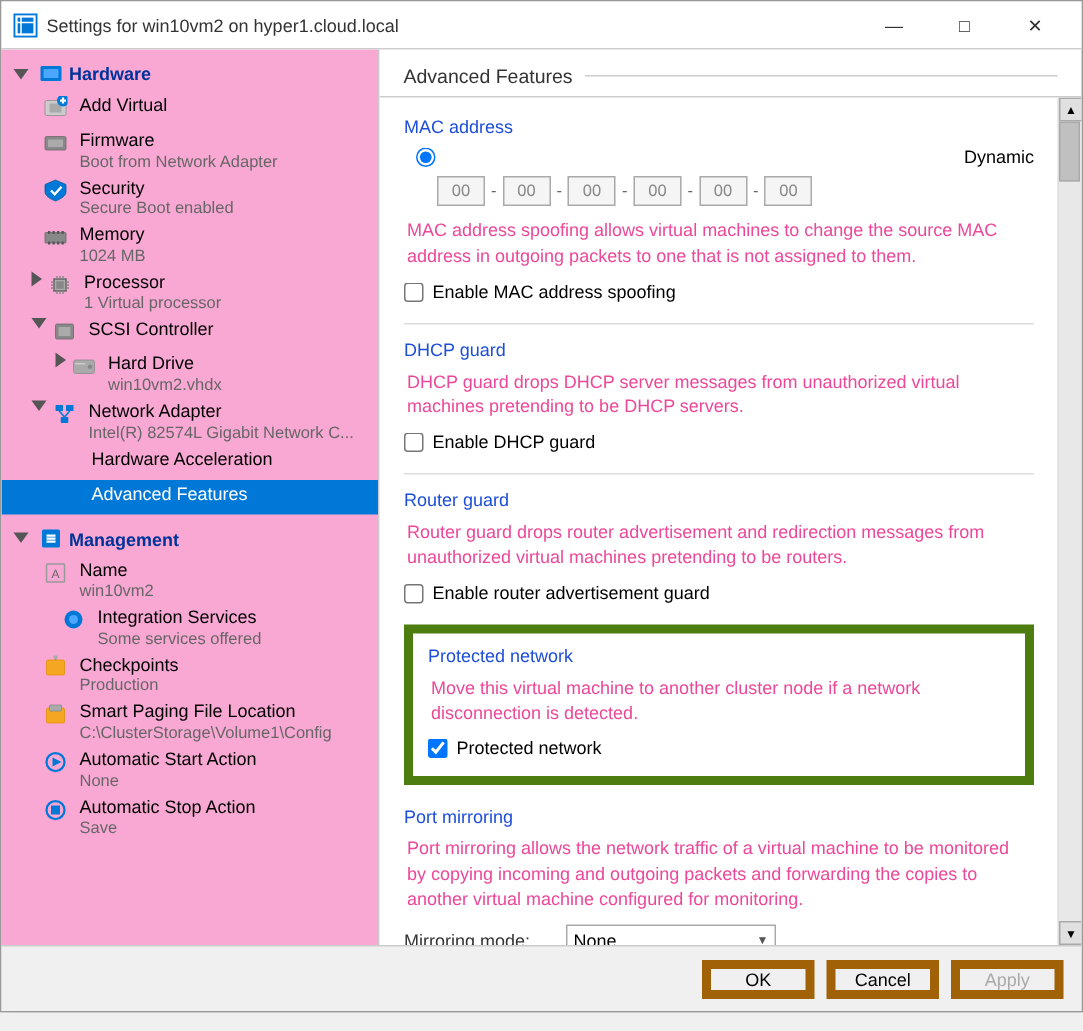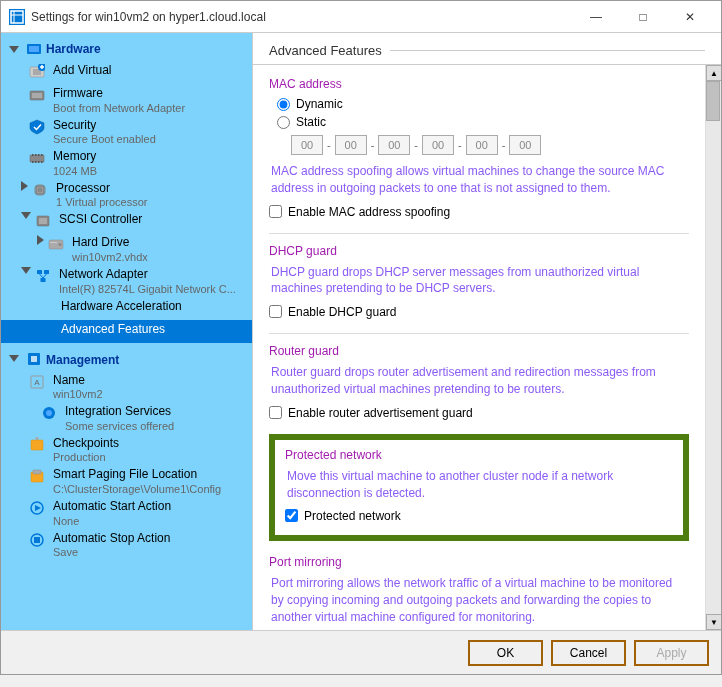--- a/index.html
+++ b/index.html
@@ -67,21 +67,21 @@
     
     .content-area {
       display: flex;
       flex: 1;
       overflow: hidden;
     }
     
     
     .sidebar {
       width: 252px;
-      background: #7dd3fc;
+      background: #f9a8d4;
       border-right: 1px solid #ccc;
       overflow-y: auto;
       padding: 4px 0;
     }
     
     .sidebar-section-header {
       display: flex;
       align-items: center;
       padding: 4px 8px;
       font-weight: bold;
@@ -159,34 +159,35 @@
       padding: 12px 16px;
     }
     
     .section {
       margin-bottom: 14px;
     }
     
     .section-title {
       font-size: 12px;
       font-weight: normal;
-      color: #a21caf;
+      color: #1d4ed8;
       margin-bottom: 6px;
     }
     
     .radio-group {
       padding-left: 8px;
       margin-bottom: 6px;
     }
     
     .radio-item {
       display: flex;
       align-items: center;
       gap: 6px;
       margin-bottom: 4px;
+      justify-content: space-between;
     }
     
     .radio-item input[type=radio] {
       margin: 0;
     }
     
     .mac-fields {
       display: flex;
       align-items: center;
       gap: 4px;
@@ -206,29 +207,29 @@
       padding: 0 2px;
     }
     
     .mac-sep {
       color: #666;
       font-size: 11px;
     }
     
     .info-text {
       font-size: 12px;
-      color: #8b5cf6;
+      color: #ec4899;
       line-height: 1.4;
       margin-bottom: 8px;
       padding: 0 2px;
     }
     
     .checkbox-row {
       display: flex;
-      align-items: flex-start;
+      align-items: flex-end;
       gap: 6px;
       margin-bottom: 4px;
     }
     
     .checkbox-row input[type=checkbox] {
       margin: 0;
     }
     
     .divider {
       height: 1px;
@@ -288,21 +289,21 @@
       display: flex;
       align-items: center;
       justify-content: flex-end;
       padding: 0 12px;
       gap: 8px;
     }
     
     .footer-btn {
       width: 75px;
       height: 26px;
-      border: 2px solid #a16207;
+      border: 6px solid #a16207;
       background: #f0f0f0;
       cursor: pointer;
       font-size: 12px;
       font-family: 'Segoe UI', sans-serif;
     }
     
     .footer-btn.primary {
       background: #f0f0f0;
     }
     
@@ -643,24 +644,20 @@
 
       <div style="display:flex;flex:1;overflow:hidden;">
         <div class="panel-content">
 
           <div class="section">
             <div class="section-title">MAC address</div>
             <div class="radio-group">
               <div class="radio-item">
                 <input type="radio" name="mac-type" checked="" style="">
                 <span>Dynamic</span>
-              </div>
-              <div class="radio-item">
-                <input type="radio" name="mac-type" style="">
-                <span>Static</span>
               </div>
             </div>
             <div class="mac-fields">
               <input class="mac-input" type="text" value="00" readonly="" style="">
               <span class="mac-sep">-</span>
               <input class="mac-input" type="text" value="00" readonly="" style="">
               <span class="mac-sep">-</span>
               <input class="mac-input" type="text" value="00" readonly="" style="">
               <span class="mac-sep">-</span>
               <input class="mac-input" type="text" value="00" readonly="" style="">

